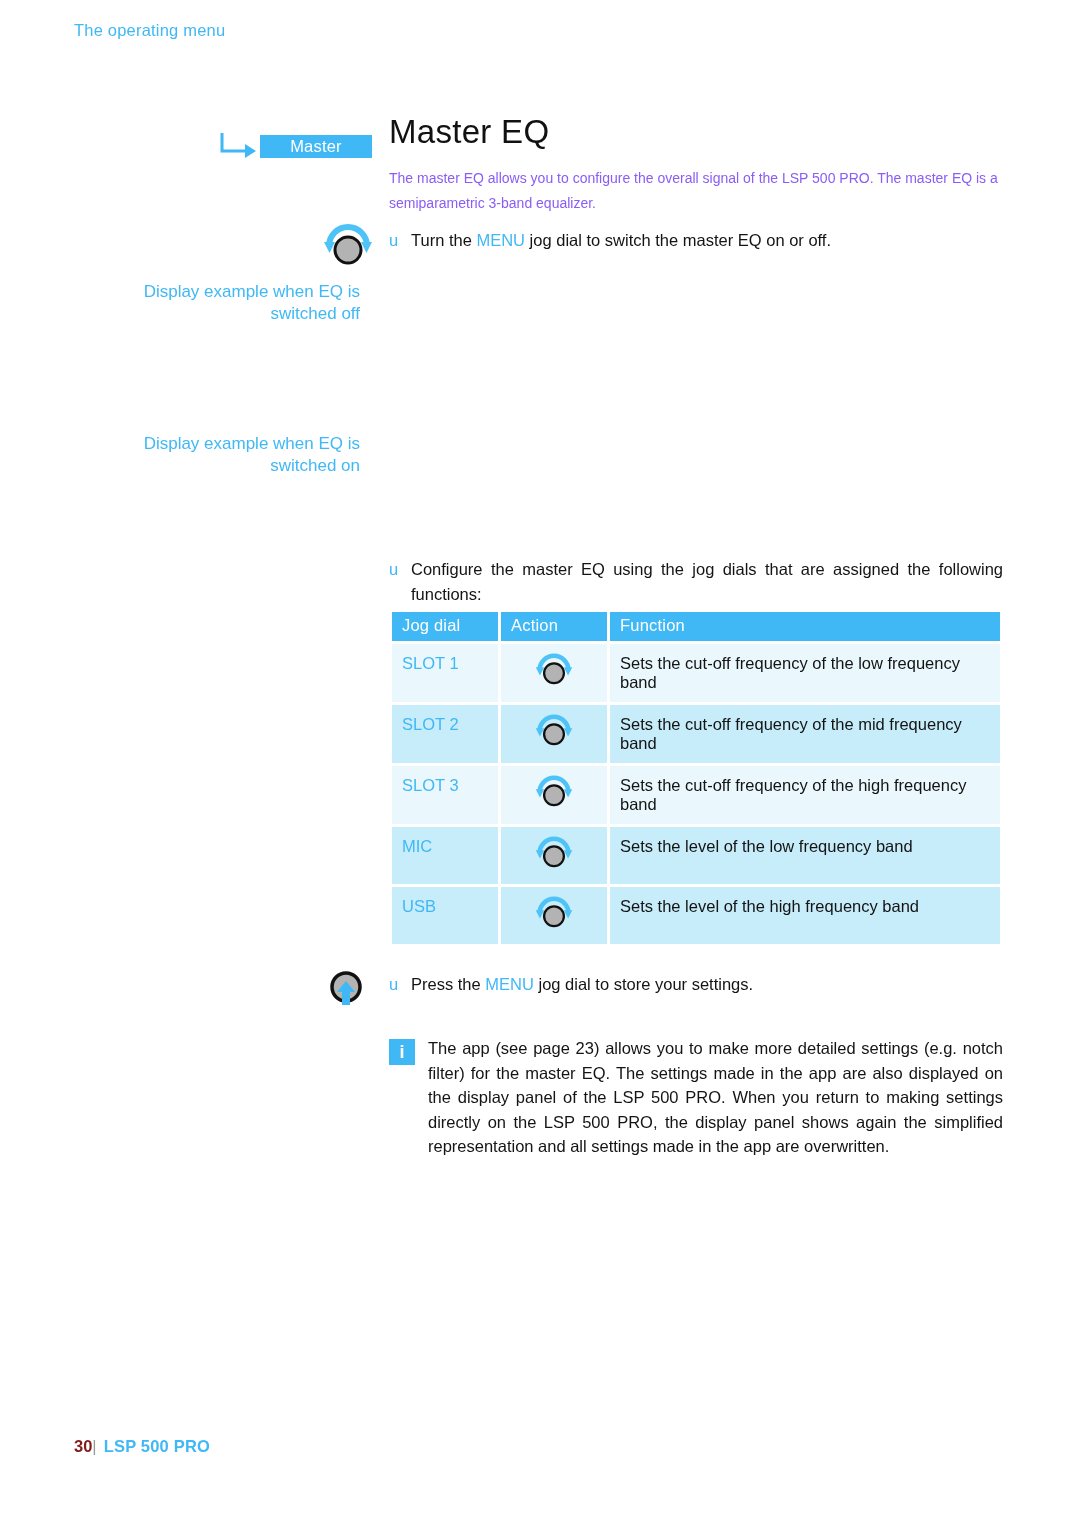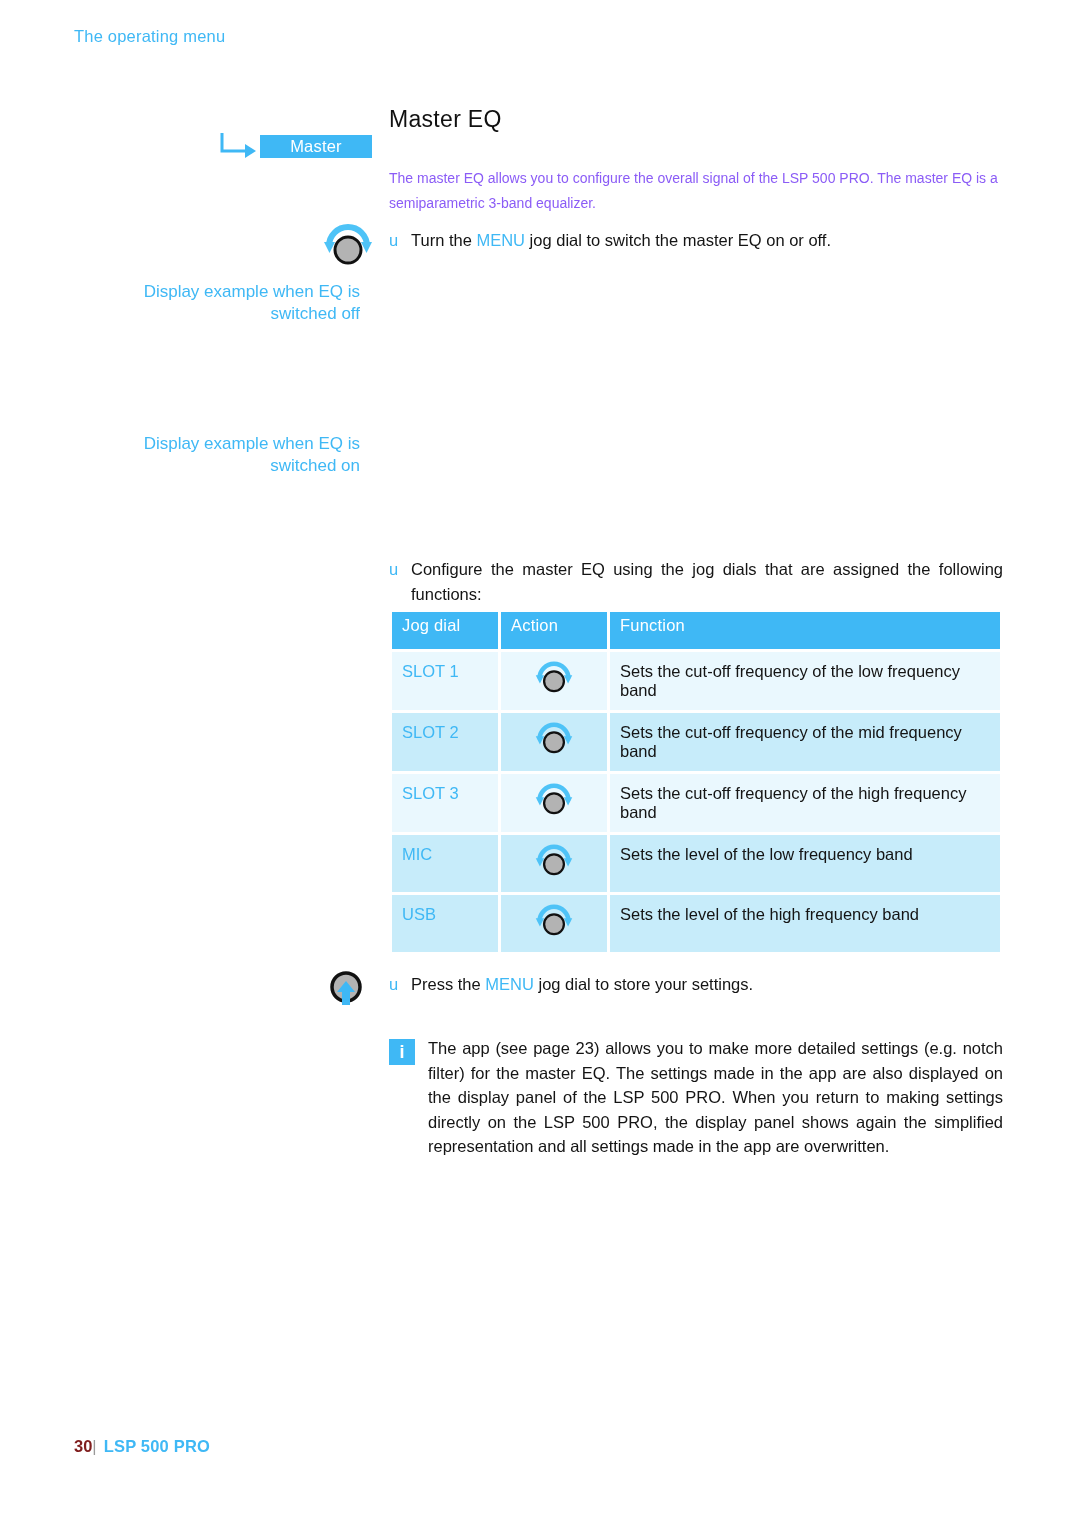--- a/index.html
+++ b/index.html
@@ -18,21 +18,21 @@
 
   .page {
     position: absolute;
     inset: 0;
   }
 
   
   .running-header {
     position: absolute;
     left: 74px;
-    top: 27px;
+    top: 21px;
     font-size: 16.5px;
     color: #3fb8f5;
     letter-spacing: 0.2px;
   }
 
   
   .margin-note {
     position: absolute;
     left: 74px;
     width: 286px;
@@ -67,22 +67,22 @@
     display: flex;
     align-items: center;
     justify-content: center;
     letter-spacing: 0.2px;
   }
 
   h1.section-title {
     margin: 0;
     position: absolute;
     left: 389px;
-    top: 106px;
-    font-size: 23px;
+    top: 113px;
+    font-size: 33px;
     font-weight: normal;
     letter-spacing: 0.3px;
     color: #111111;
   }
 
   .para {
     position: absolute;
     left: 389px;
     width: 614px;
     font-size: 14px;
@@ -146,21 +146,21 @@
     width: 614px;
     border-collapse: separate;
     border-spacing: 3px 3px;
     font-size: 16.5px;
   }
   .jog-table th {
     background: #3fb8f5;
     color: #ffffff;
     font-weight: normal;
     text-align: left;
-    padding: 4px 10px 14px 10px;
+    padding: 4px 10px 6px 10px;
     font-size: 16.5px;
     letter-spacing: 0.2px;
   }
   .jog-table td {
     padding: 10px 10px;
     vertical-align: top;
   }
   .col-jog    { width: 86px; }
   .col-action { width: 86px; }
   .col-func   { width: auto; }

